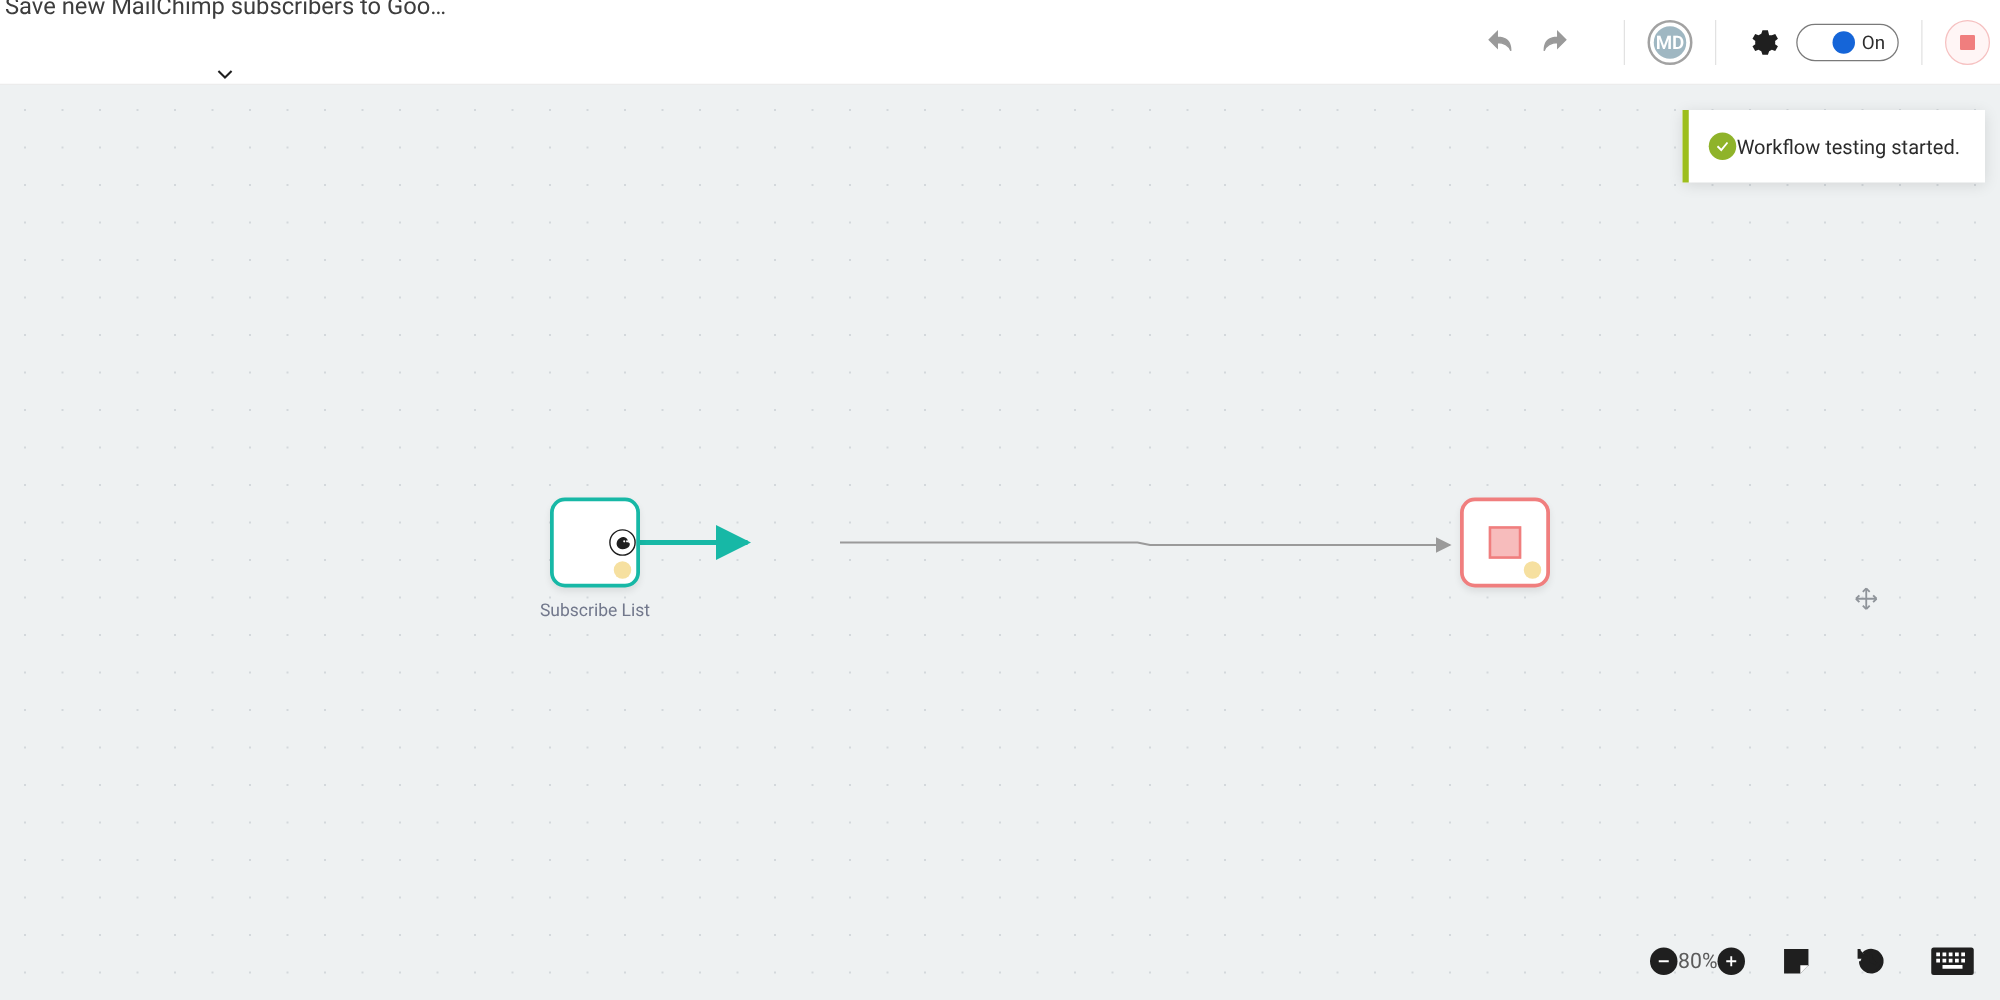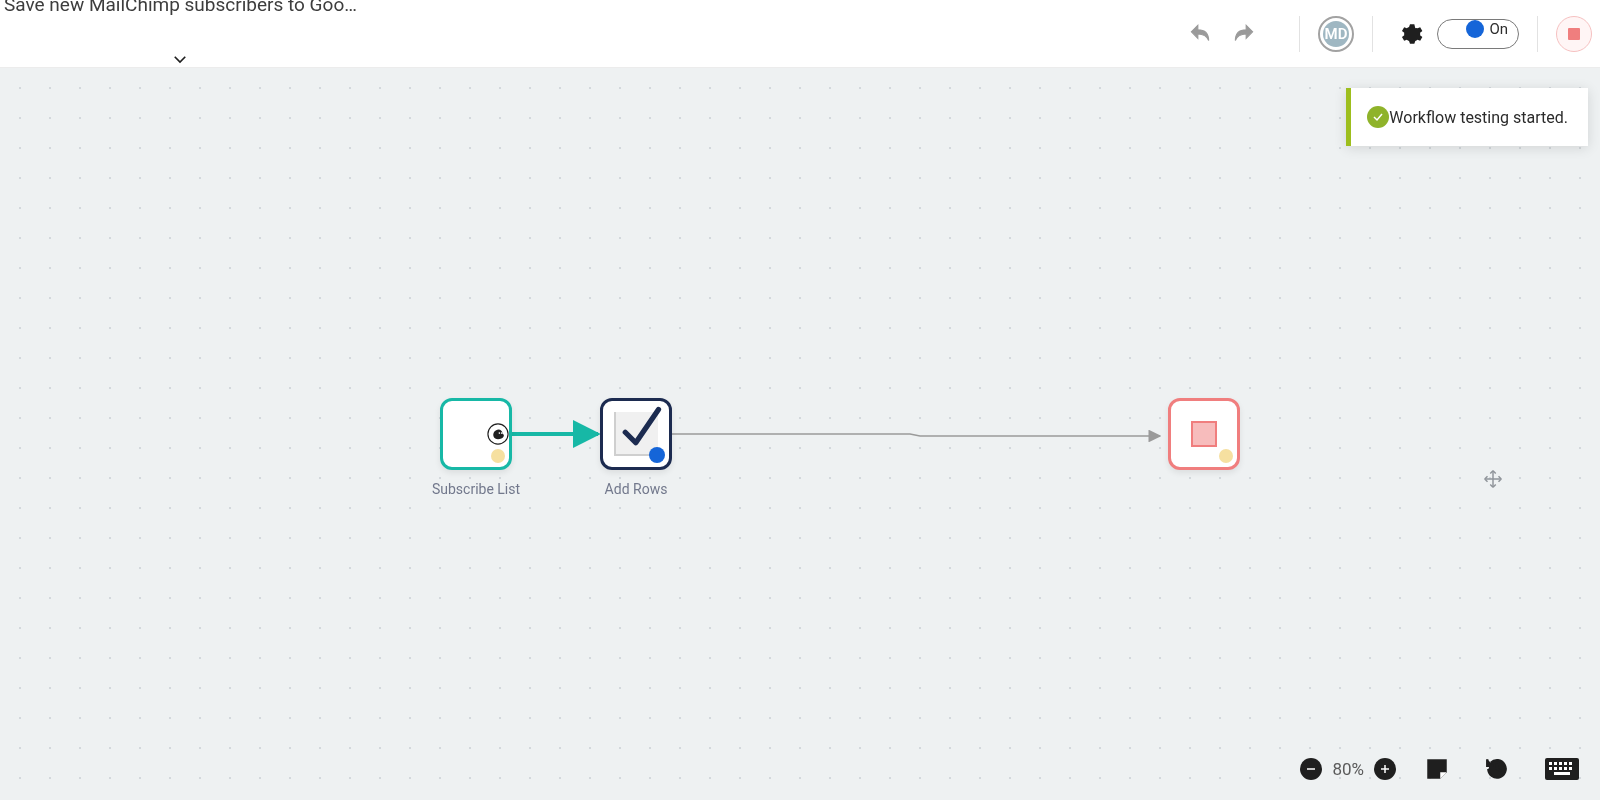--- a/index.html
+++ b/index.html
@@ -31,21 +31,21 @@
   }
   .avatar-inner {
     width: 26px; height: 26px; border-radius: 50%;
     background: #9fb7c2; color: #fff;
     font-size: 15px; font-weight: 600;
     display: flex; align-items: center; justify-content: center;
   }
   .gear svg { fill: #1f1f1f; }
   .toggle {
     width: 82px; height: 30px; border: 1.5px solid #7a7a7a; border-radius: 15px;
-    display: flex; position: relative; padding: 0 10px 0 4px;
+    display: flex; align-items: center; position: relative; padding: 0 10px 0 4px;
     cursor: pointer;
   }
   .toggle-knob {
     width: 18px; height: 18px; border-radius: 50%; background: #1565d8;
     margin-left: 24px;
   }
   .toggle-label { margin-left: auto; color: #2d2d2d; font-size: 15px; }
   .stop-circle {
     width: 36px; height: 36px; border: 1.5px solid #f6c1c1; border-radius: 50%;
     display: flex; align-items: center; justify-content: center; cursor: pointer;
@@ -120,21 +120,21 @@
   .wires { position: absolute; inset: 0; width: 100%; height: 100%; pointer-events: none; }
 
   
   .pan-icon { position: absolute; right: 96px; top: 400px; }
 
   
   .bottombar {
     position: absolute; bottom: 12px; right: 14px;
     display: flex; align-items: center; gap: 22px;
   }
-  .zoom-group { display: flex; align-items: center; gap: 10px; }
+  .zoom-group { display: flex; align-items: center; }
   .zbtn {
     width: 22px; height: 22px; border-radius: 50%; background: #1f1f1f;
     display: flex; align-items: center; justify-content: center; cursor: pointer;
     color: #fff;
   }
   .zbtn svg { width: 12px; height: 12px; stroke: #fff; stroke-width: 3; }
   .zoom-label { color: #5b5b5b; font-size: 17px; }
   .bb-ico { width: 26px; height: 26px; fill: #1f1f1f; }
   .keyboard-ico { width: 36px; height: 24px; }
 </style>
@@ -222,29 +222,20 @@
     <svg viewBox="0 0 48 48" width="38" height="38">
       <circle cx="24" cy="24" r="22" fill="#fff" stroke="#1f1f1f" stroke-width="2.5"></circle>
       <path d="M18 34 C12 30 12 20 20 16 C26 12 34 16 34 24 C36 24 38 26 36 30 C34 34 24 38 18 34 Z" fill="#1f1f1f"></path>
       <circle cx="27" cy="22" r="1.8" fill="#fff"></circle>
       <circle cx="32" cy="22" r="1.8" fill="#fff"></circle>
     </svg>
     <span class="node-badge badge-yellow"></span>
     <span class="node-label">Subscribe List</span>
   </div>
 
-  <div class="node node-navy">
-    <div class="sheets-check">
-      <svg viewBox="0 0 48 48">
-          <path d="M6 30 L18 42 L44 4" stroke="#1c2b50" stroke-width="6" fill="none" stroke-linecap="round" stroke-linejoin="round"></path>
-        </svg>
-    </div>
-    <span class="node-badge badge-blue"></span>
-    <span class="node-label">Add Rows</span>
-  </div>
 
   <div class="node node-red">
     <div class="red-square"></div>
     <span class="node-badge badge-yellow"></span>
   </div>
 
   <span class="pan-icon">
     <svg width="22" height="22" viewBox="0 0 24 24" fill="none" stroke="#8f949a" stroke-width="1.6">
       <path d="M12 3 L12 21 M3 12 L21 12"></path>
       <path d="M12 3 L9 6 M12 3 L15 6 M12 21 L9 18 M12 21 L15 18 M3 12 L6 9 M3 12 L6 15 M21 12 L18 9 M21 12 L18 15"></path>

